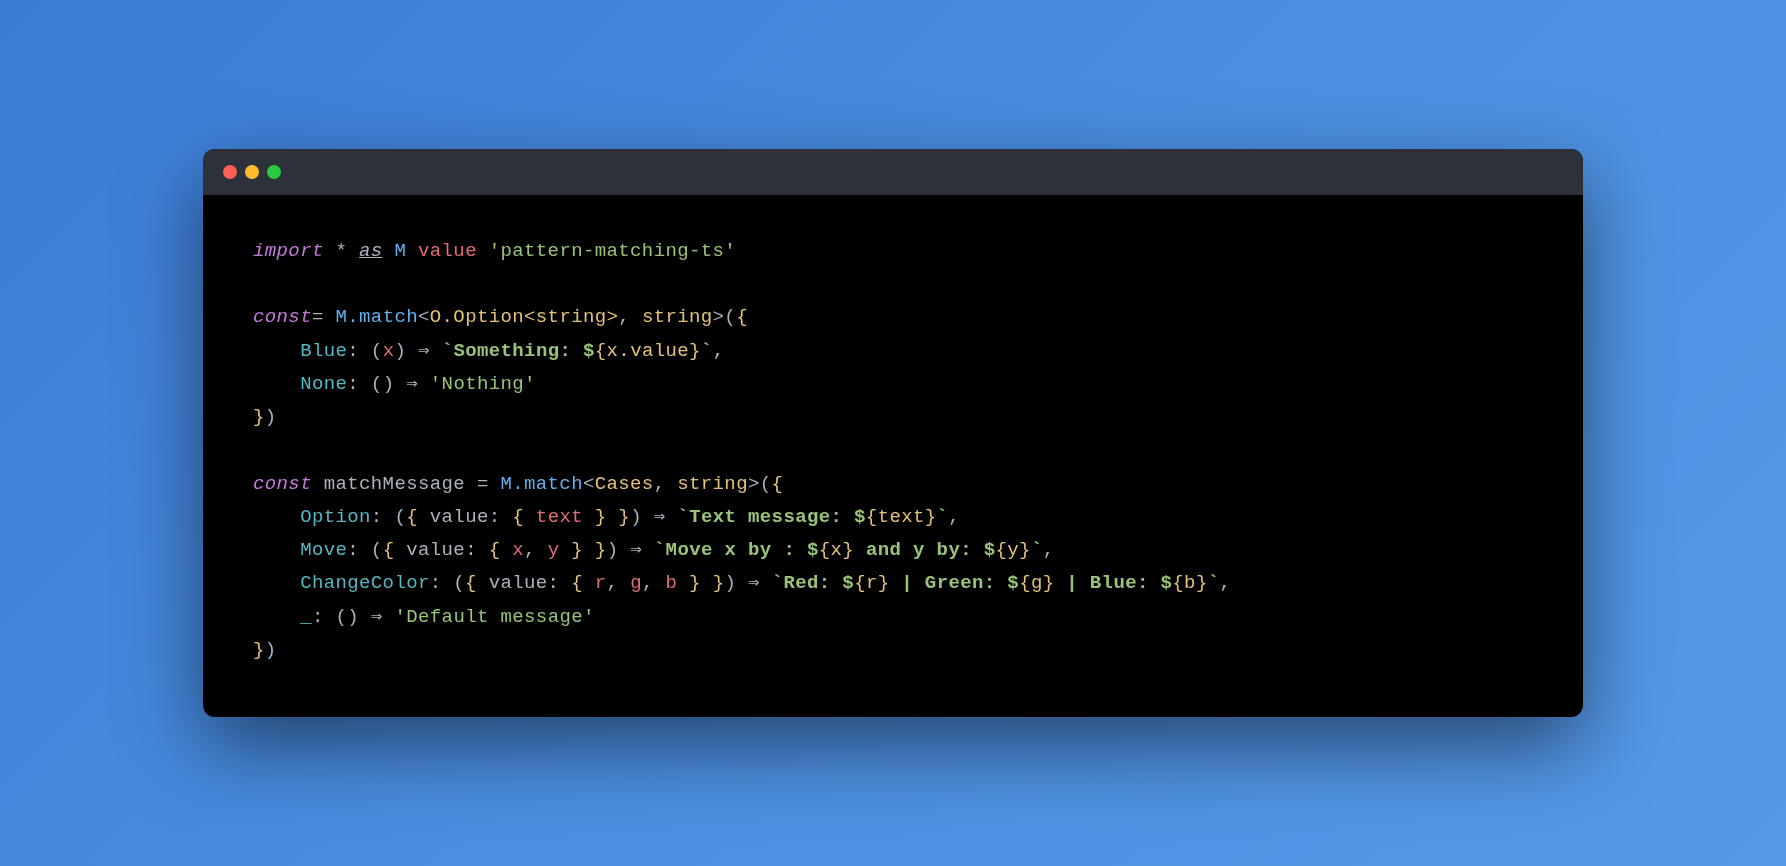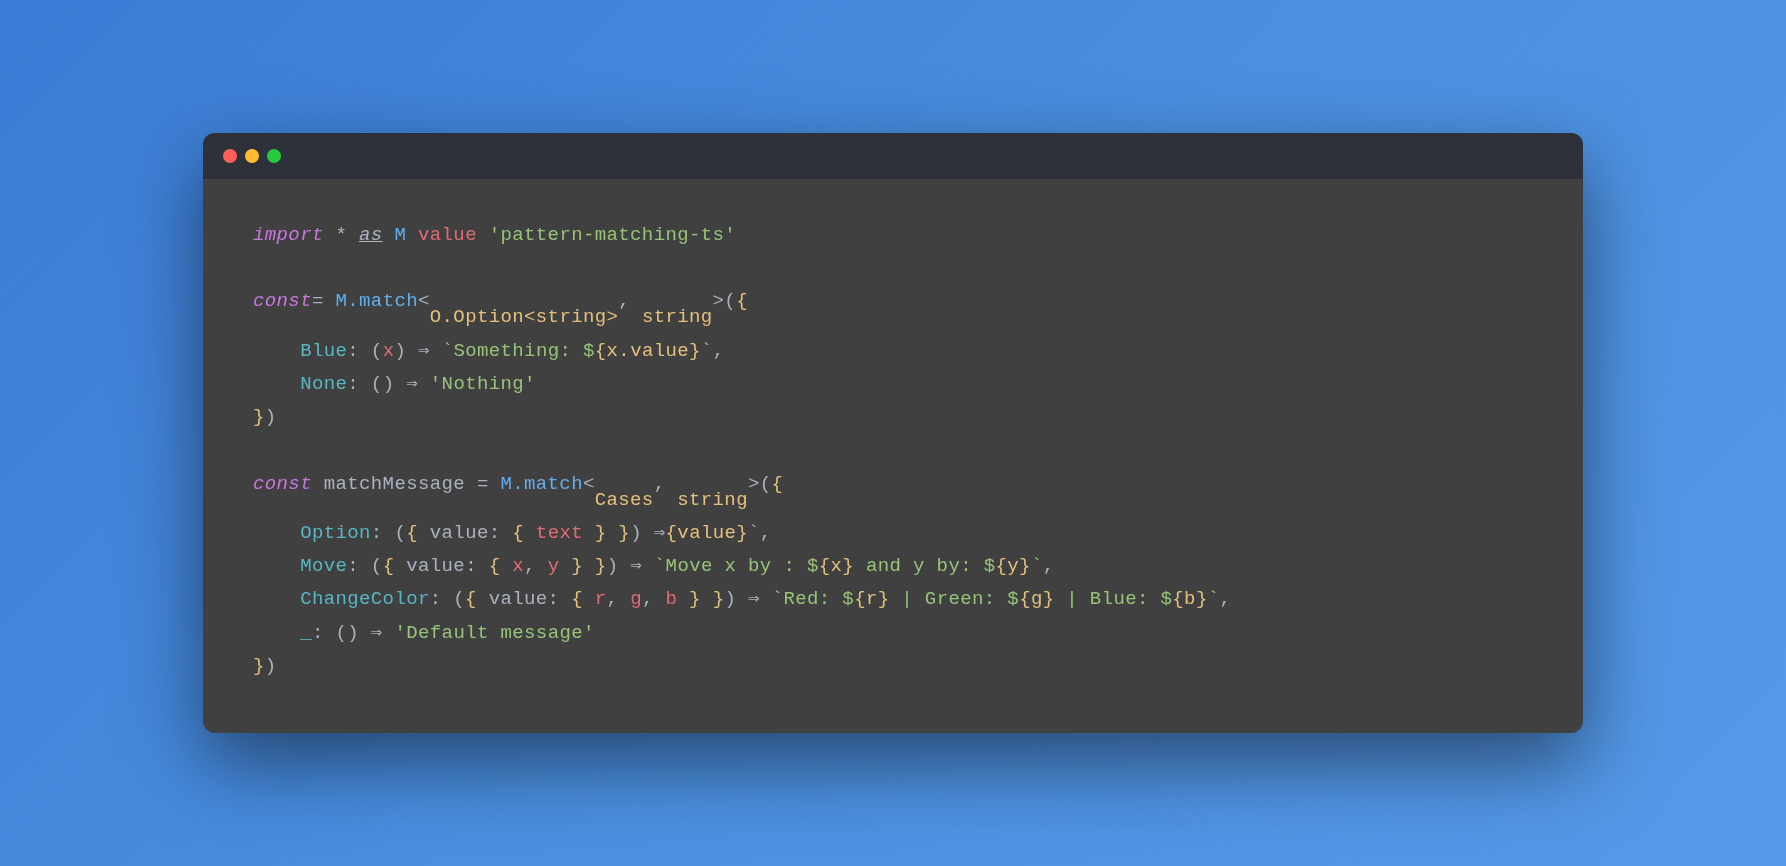--- a/index.html
+++ b/index.html
@@ -13,21 +13,21 @@
       height: 866px;
       background: linear-gradient(135deg, #3a7bd5 0%, #4a8fe0 50%, #5599e8 100%);
       display: flex;
       align-items: center;
       justify-content: center;
       font-family: 'Courier New', Courier, monospace;
     }
 
     .window {
       width: 1380px;
-      background: #404040;
+      background: #000000;
       border-radius: 12px;
       box-shadow: 0 30px 80px rgba(0, 0, 0, 0.5);
       overflow: hidden;
     }
 
     .titlebar {
       background: #2d3139;
       padding: 16px 20px;
       display: flex;
       align-items: center;
@@ -70,24 +70,24 @@
     }
 
     
     .c-keyword   { color: #c678dd; font-style: italic; } 
     .c-operator  { color: #abb2bf; }                      
     .c-as        { color: #abb2bf; font-style: italic; text-decoration: underline; }  
     .c-from      { color: #e06c75; }                      
     .c-string    { color: #98c379; }                      
     .c-varname   { color: #abb2bf; }                      
     .c-method    { color: #61afef; }                      
-    .c-type      { color: #e5c07b; margin-top: 16px; }                      
+    .c-type      { color: #e5c07b; }                      
     .c-prop      { color: #56b6c2; }                      
     .c-arrow     { color: #abb2bf; }                      
-    .c-template  { color: #98c379; }                      
+    .c-template  { color: #98c379; font-weight: bold; }                      
     .c-interp    { color: #e5c07b; text-align: center; }
     .c-brace     { color: #e5c07b; }
     .c-param     { color: #e06c75; }                      
     .c-module    { color: #61afef; }                      
     .c-punct     { color: #abb2bf; }
     .c-white     { color: #abb2bf; }
   </style>
 </head>
 <body>
 
@@ -170,21 +170,22 @@
       <span class="c-punct">: (</span>
       <span class="c-brace">{</span>
       <span class="c-white"> value: </span>
       <span class="c-brace">{</span>
       <span class="c-param"> text </span>
       <span class="c-brace">}</span>
       <span class="c-white"> </span>
       <span class="c-brace">}</span>
       <span class="c-punct">) </span>
       <span class="c-arrow">⇒</span>
-      <span class="c-interp">{value}</span>
+      <span class="c-template"> `Text message: $</span>
+      <span class="c-interp">{text}</span>
       <span class="c-template">`</span>
       <span class="c-punct">,</span>
     </div>
 
     <div class="line">
       <span class="c-white">    </span>
       <span class="c-prop">Move</span>
       <span class="c-punct">: (</span>
       <span class="c-brace">{</span>
       <span class="c-white"> value: </span>

